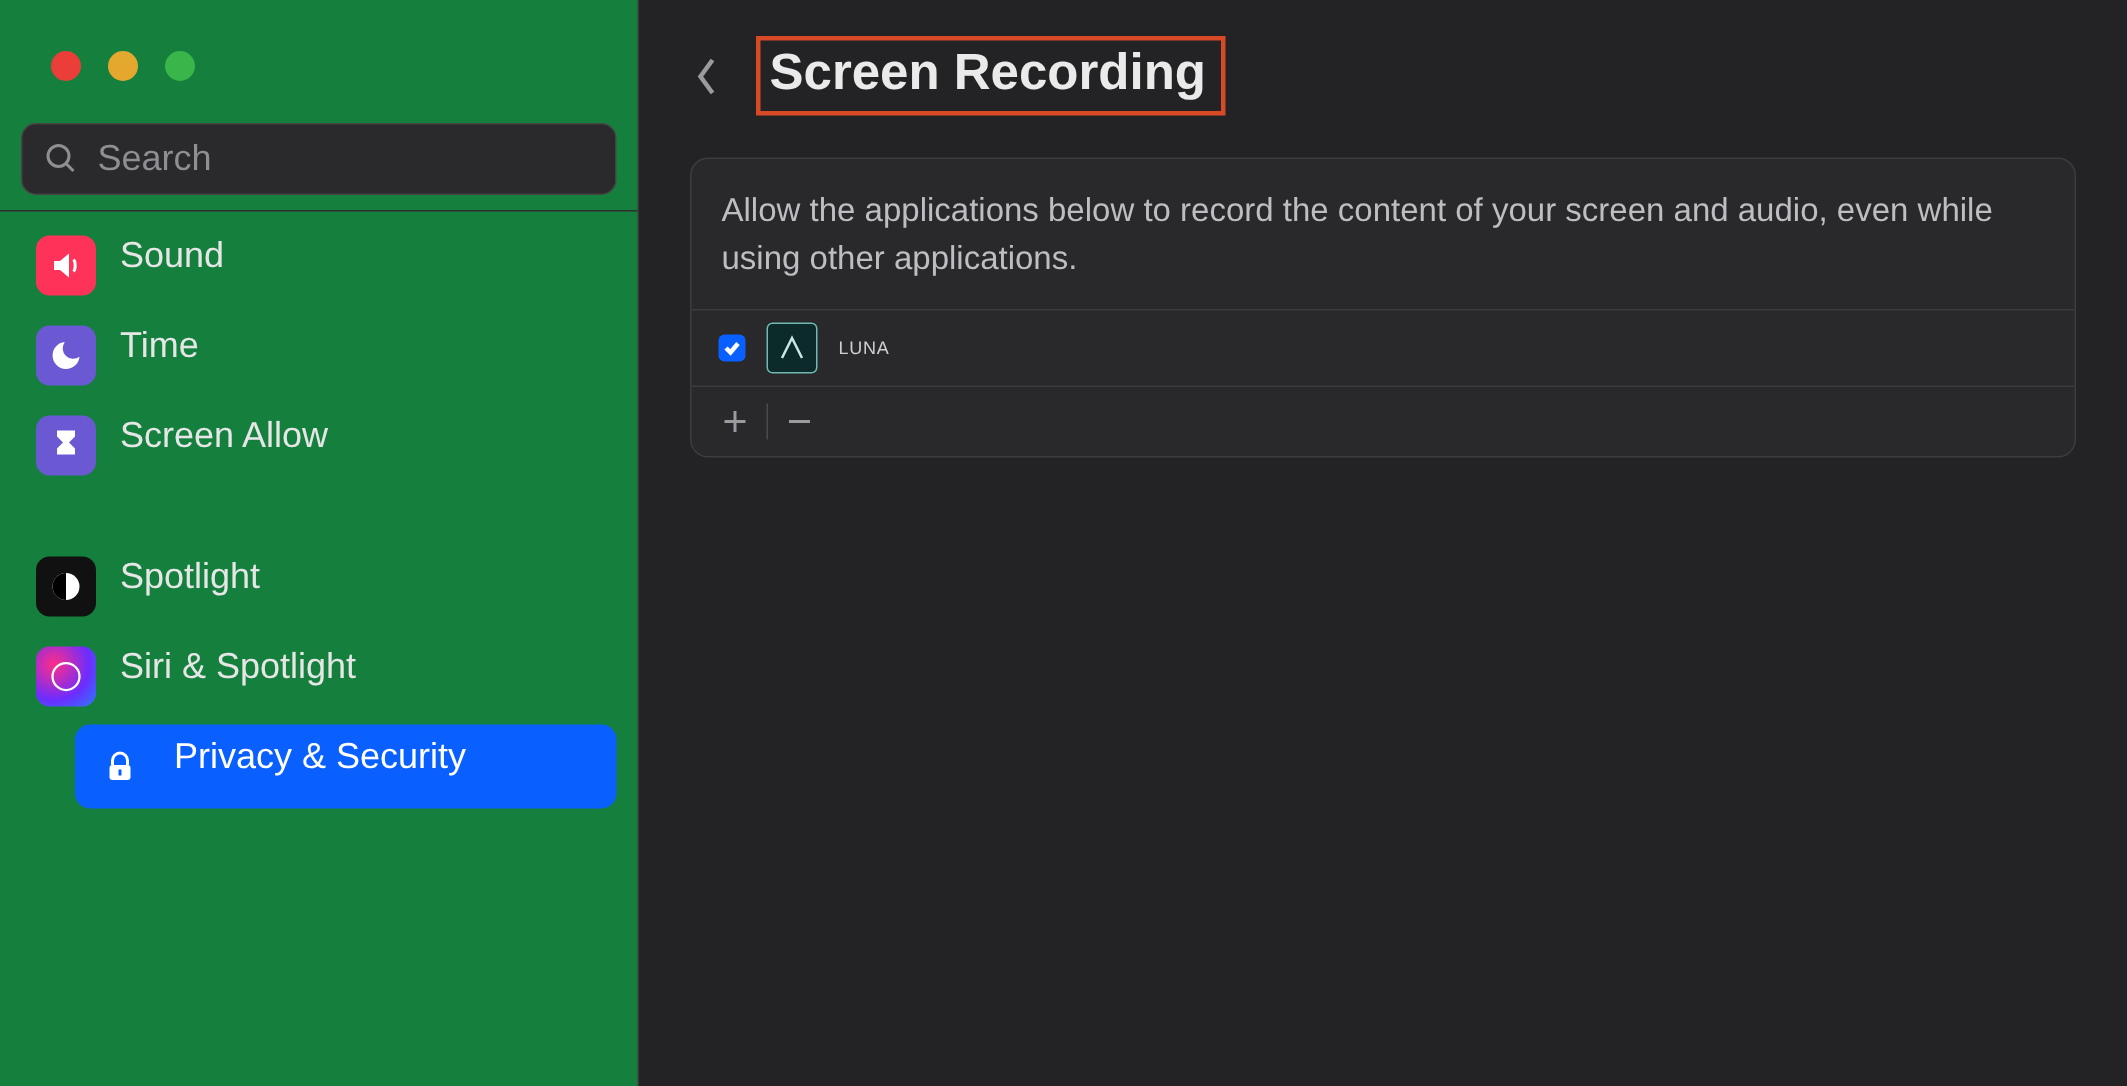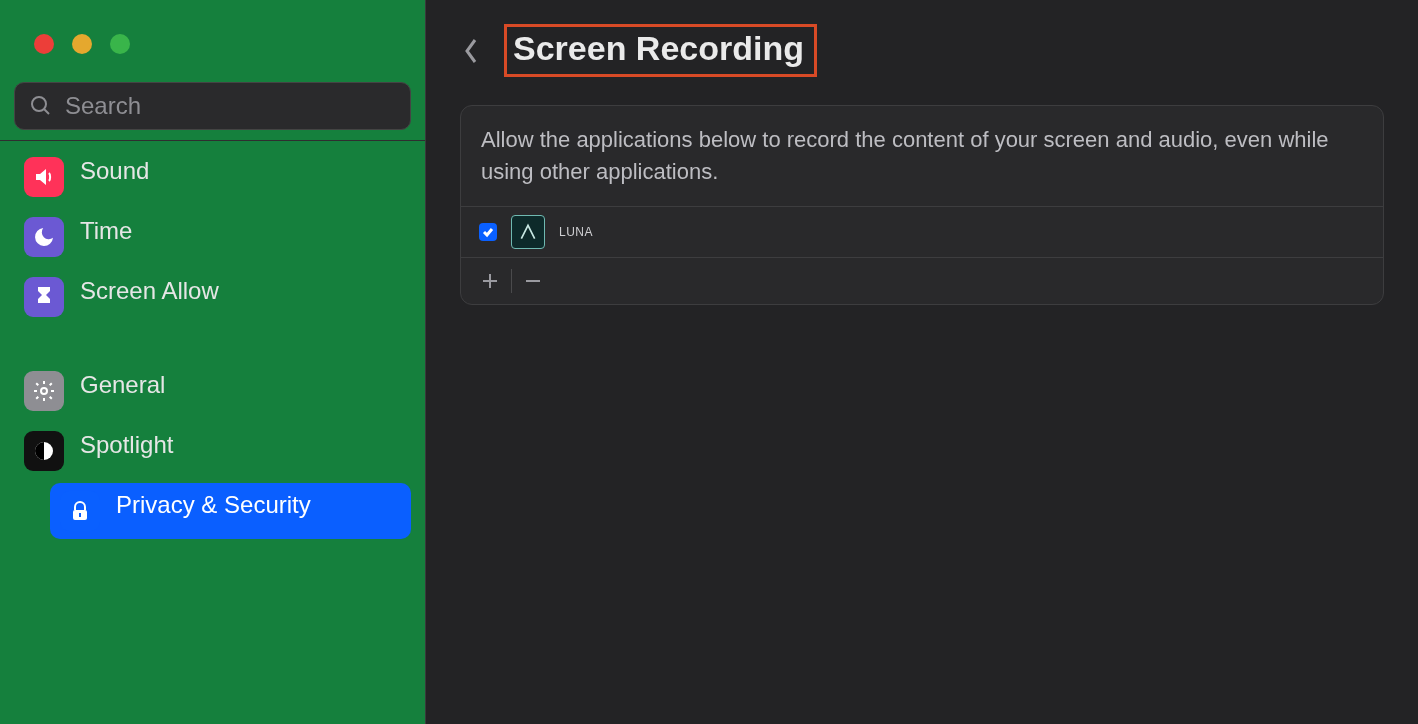--- a/index.html
+++ b/index.html
@@ -101,42 +101,41 @@
         <div class="icon-box ic-screentime">
           <svg viewBox="0 0 24 24" fill="#fff">
               <path d="M6 2h12v4l-4 4 4 4v4H6v-4l4-4-4-4V2z"></path>
             </svg>
         </div>
         <span class="label">Screen Allow</span>
       </div>
 
       <div class="group-gap"></div>
 
-      <div class="nav-item">
-        <div class="icon-box ic-general">
-          <svg viewBox="0 0 24 24" fill="none" stroke="#fff" stroke-width="2">
-              <circle cx="12" cy="12" r="3"></circle>
-              <path d="M12 2v3M12 19v3M4.2 4.2l2.1 2.1M17.7 17.7l2.1 2.1M2 12h3M19 12h3M4.2 19.8l2.1-2.1M17.7 6.3l2.1-2.1"></path>
-            </svg>
-        </div>
-        <span class="label">General</span>
-      </div>
 
       <div class="nav-item">
         <div class="icon-box ic-appearance">
           <svg viewBox="0 0 24 24">
               <circle cx="12" cy="12" r="9" fill="#fff"></circle>
               <path d="M12 3a9 9 0 0 0 0 18V3z" fill="#000"></path>
             </svg>
         </div>
         <span class="label">Spotlight</span>
       </div>
 
 
 
+      <div class="nav-item">
+        <div class="icon-box ic-siri">
+          <svg viewBox="0 0 24 24" fill="none" stroke="#fff" stroke-width="1.5">
+              <circle cx="12" cy="12" r="9"></circle>
+            </svg>
+        </div>
+        <span class="label">Siri &amp; Spotlight</span>
+      </div>
 
       <div class="nav-item selected">
         <div class="icon-box ic-privacy">
           <svg viewBox="0 0 24 24" fill="#fff">
               <path d="M7 11V8a5 5 0 0 1 10 0v3" stroke="#fff" stroke-width="2" fill="none"></path>
               <rect x="5" y="11" width="14" height="10" rx="2"></rect>
               <path d="M12 14v4" stroke="#0a60ff" stroke-width="2"></path>
             </svg>
         </div>
         <span class="label">Privacy &amp; Security</span>

